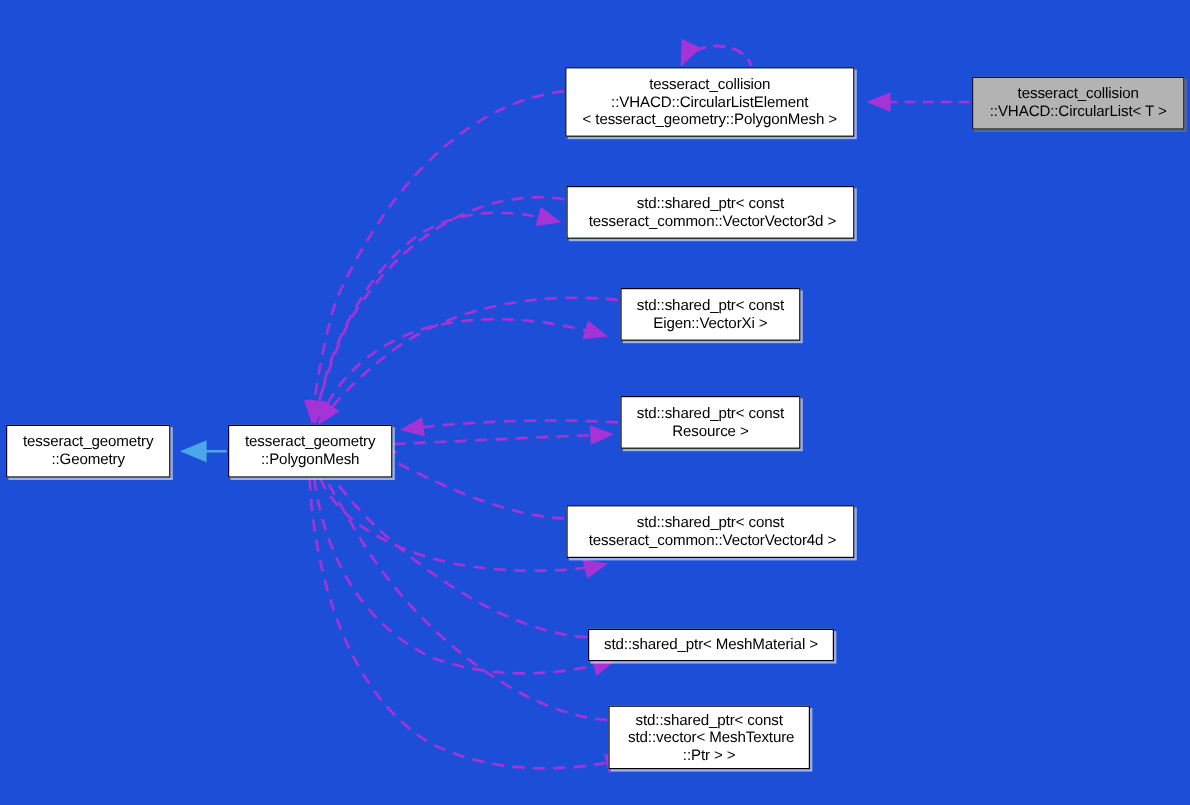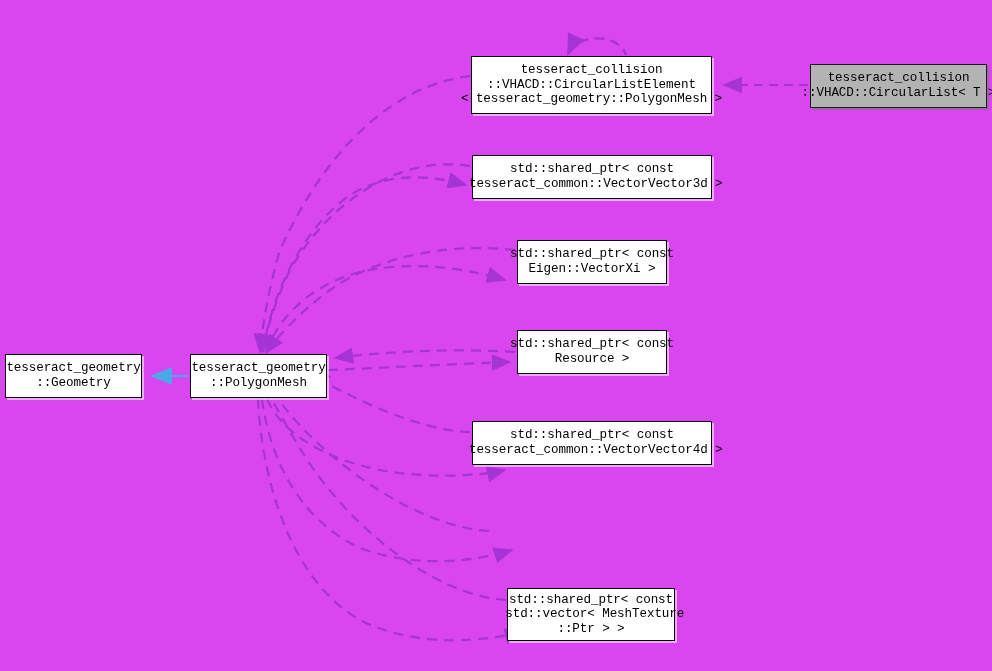--- a/index.html
+++ b/index.html
@@ -5,23 +5,23 @@
 <style>
   html, body {
     margin: 0;
     padding: 0;
     background: #000000;
   }
   #diagram-root {
     position: relative;
     width: 992px;
     height: 671px;
-    background: #d946ef;
+    background: #1d4ed8;
     overflow: hidden;
-    font-family: Liberation Mono, monospace;
+    font-family: Liberation Sans, sans-serif;
   }
   #graph-svg {
     position: absolute;
     top: 0; left: 0;
     width: 992px;
     height: 671px;
     display: block;
   }
   .node-box {
     position: absolute;
@@ -124,19 +124,22 @@
 ::Geometry</span>
   </div>
   <div class="node-box" id="n6" style="left: 190px; top: 354px; width: 137px; height: 44px;">
     <span class="node-label">tesseract_geometry
 ::PolygonMesh</span>
   </div>
   <div class="node-box" id="n7" style="left: 472px; top: 421px; width: 240px; height: 44px;">
     <span class="node-label">std::shared_ptr&lt; const
  tesseract_common::VectorVector4d &gt;</span>
   </div>
+  <div class="node-box" id="n8" style="left: 490px; top: 524px; width: 205px; height: 27px;">
+    <span class="node-label">std::shared_ptr&lt; MeshMaterial &gt;</span>
+  </div>
   <div class="node-box" id="n9" style="left: 507px; top: 588px; width: 168px; height: 53px;">
     <span class="node-label">std::shared_ptr&lt; const
  std::vector&lt; MeshTexture
 ::Ptr &gt; &gt;</span>
   </div>
 
 </div>
 
 </body></html>

